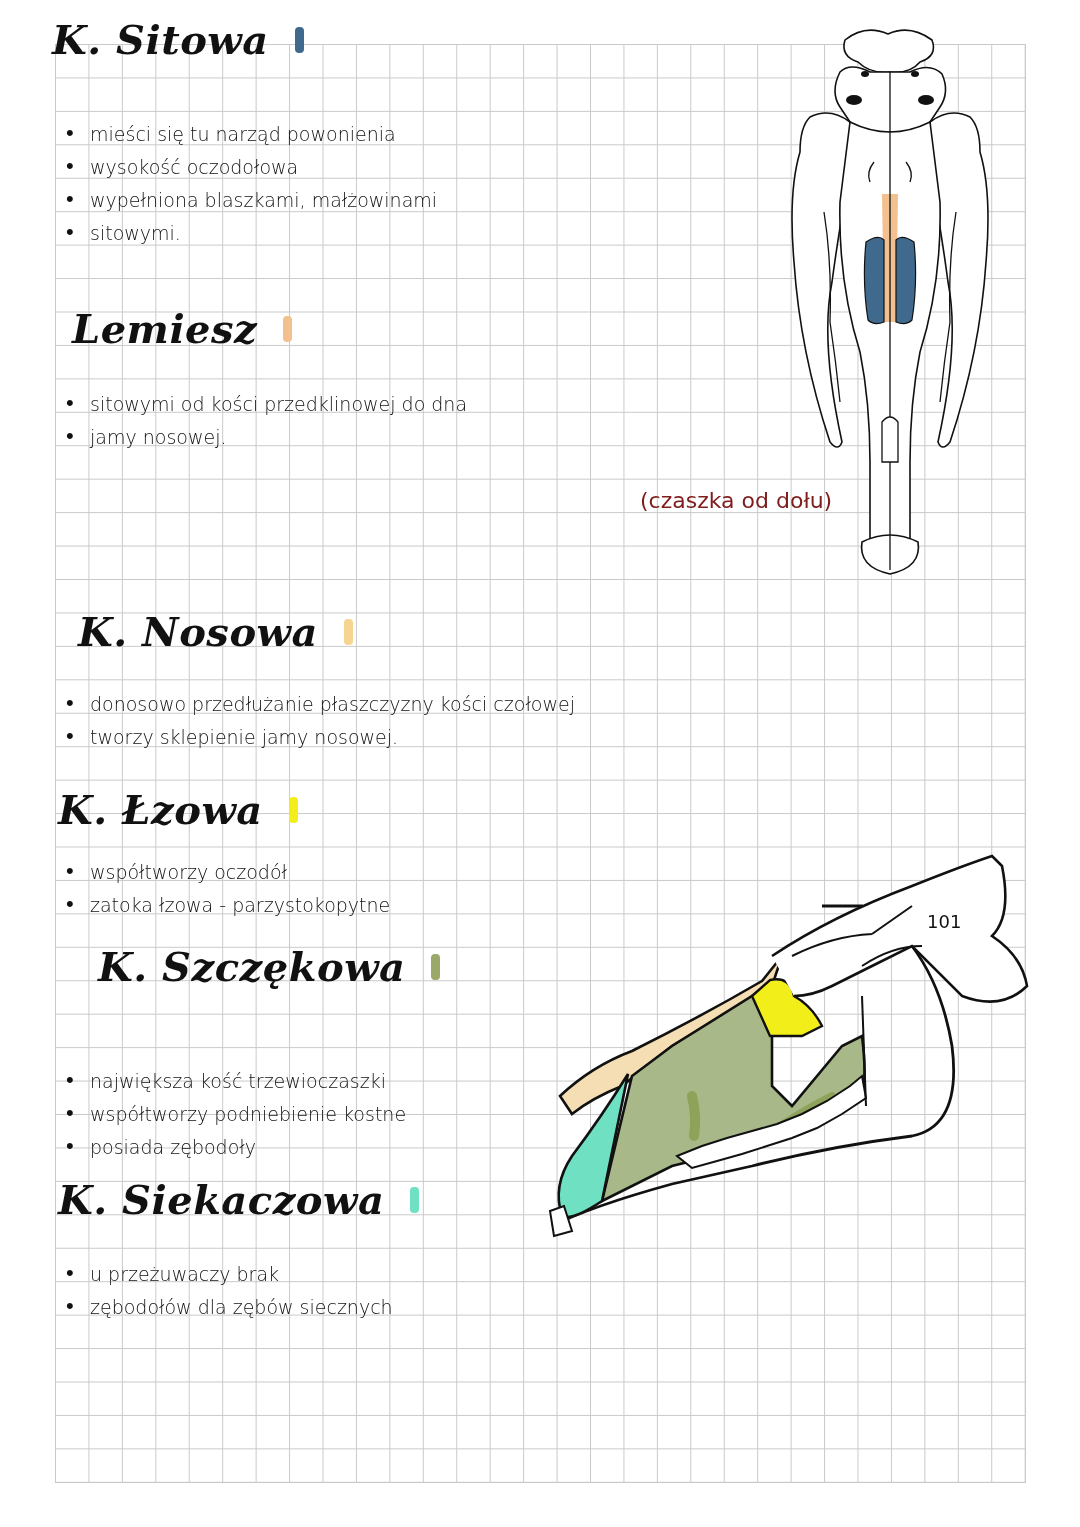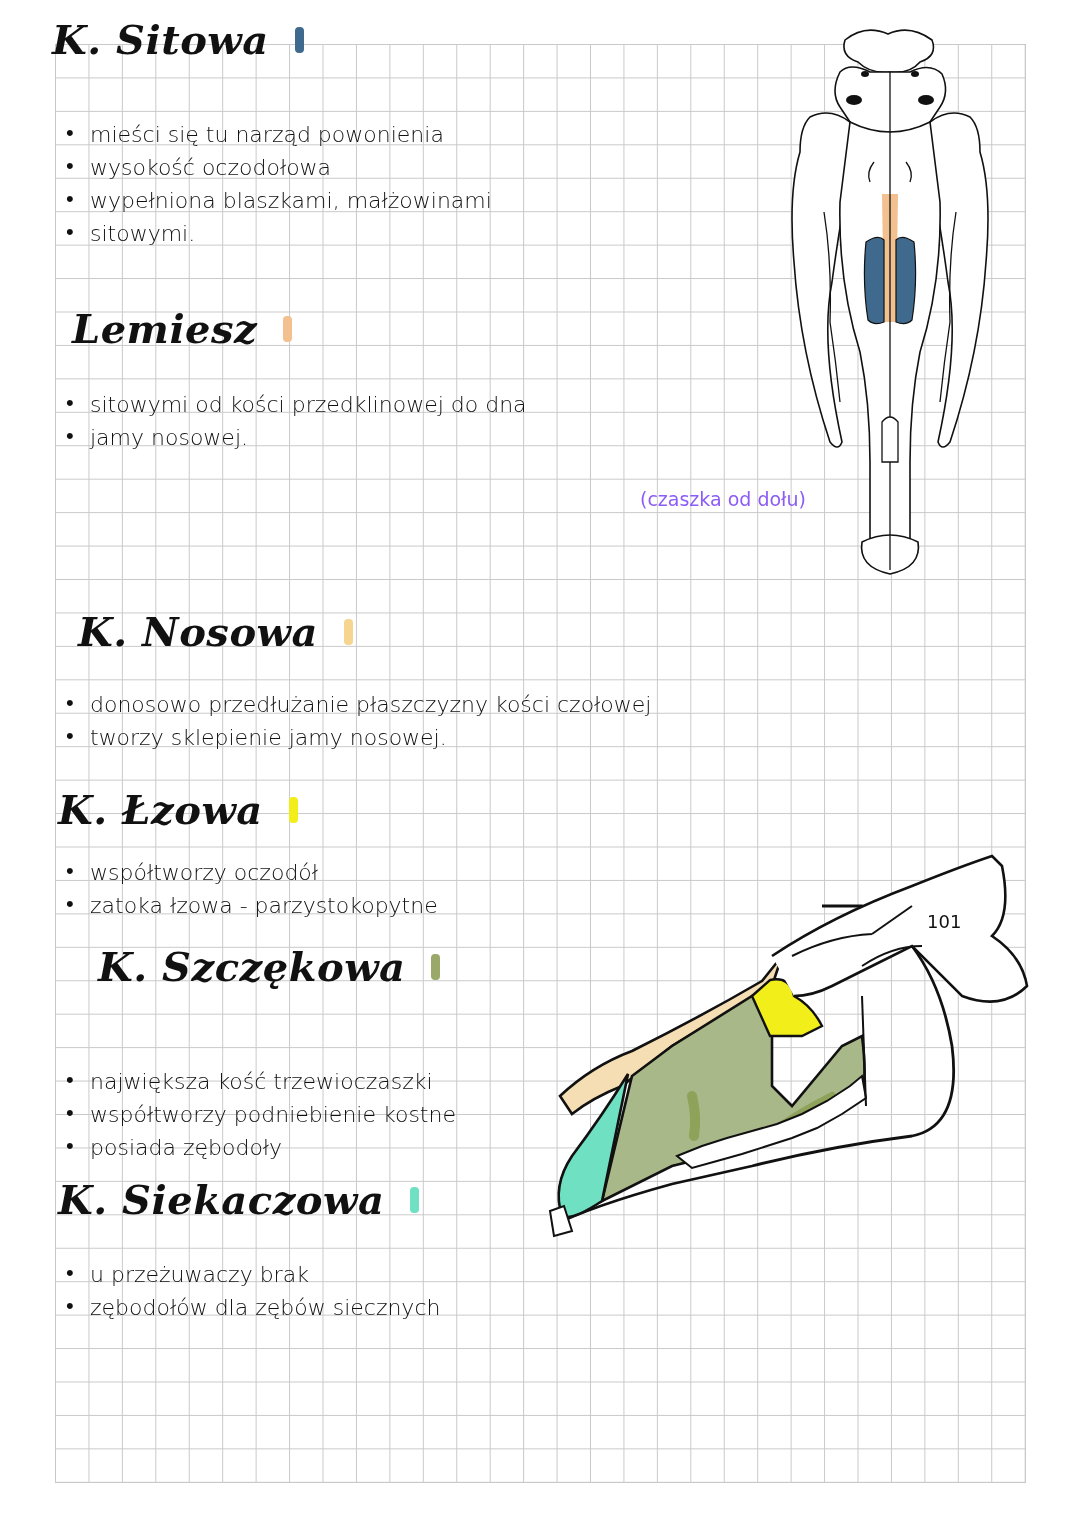--- a/index.html
+++ b/index.html
@@ -10,26 +10,26 @@
           linear-gradient(to right,#c9c9c9 1px,transparent 1px),
           linear-gradient(to bottom,#c9c9c9 1px,transparent 1px);
         background-size:33.45px 33.45px;
         border-right:1px solid #c9c9c9;border-bottom:1px solid #c9c9c9;}
   .heading{position:absolute;font-family:"DejaVu Serif",serif;font-weight:bold;
            font-style:italic;font-size:40px;line-height:44px;color:#111;
            white-space:nowrap;letter-spacing:0.5px;}
   .heading .swatch{display:inline-block;width:9px;height:26px;border-radius:4px;
            margin-left:26px;vertical-align:middle;position:relative;top:-4px;}
   .bullets{position:absolute;margin:0;padding:0;list-style:none;
-           font-family:"DejaVu Sans",sans-serif;font-size:22px;line-height:33px;
+           font-family:"DejaVu Sans",sans-serif;font-size:19px;line-height:33px;
            color:#111;font-weight:300;}
   .bullets li{position:relative;padding-left:28px;white-space:nowrap;}
   .bullets li::before{content:"•";position:absolute;left:4px;top:-2px;font-size:22px;}
-  .caption{position:absolute;font-family:"DejaVu Sans",sans-serif;font-size:19px;
-           color:#8b5cf6;white-space:nowrap;}
+  .caption{position:absolute;font-family:"DejaVu Sans",sans-serif;font-size:22px;
+           color:#7f1d1d;white-space:nowrap;}
   svg.drawing{position:absolute;overflow:visible;}
 </style>
 </head>
 <body>
 
 <div class="grid"></div>
 
 <div class="heading" style="left:52px;top:18px;">
   <span>K. Sitowa</span><span class="swatch" style="background:#3f6a8e;"></span>
 </div>

